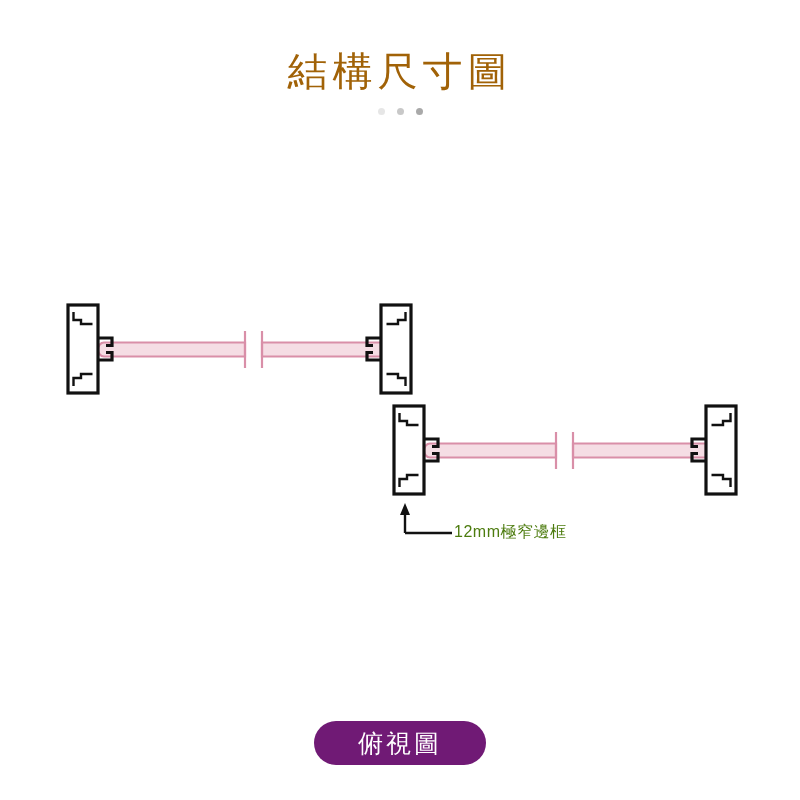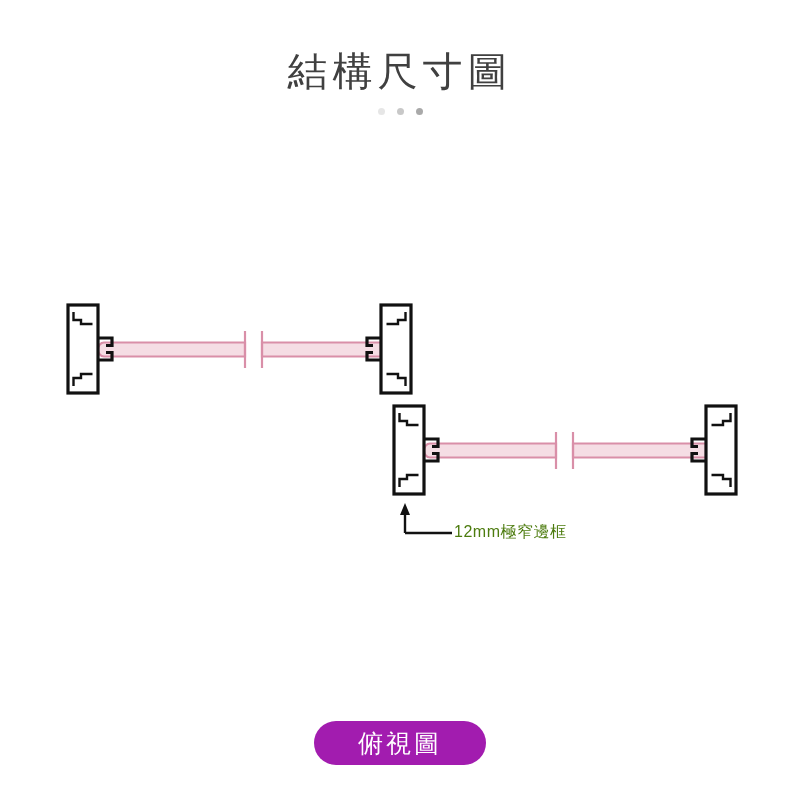--- a/index.html
+++ b/index.html
@@ -19,21 +19,21 @@
   .title-block {
     position: absolute;
     top: 48px;
     left: 0;
     width: 800px;
     text-align: center;
   }
   .page-title {
     font-size: 40px;
     letter-spacing: 5px;
-    color: #404040;
+    color: #a16207;
     font-weight: 400;
     line-height: 1.15;
     margin: 0;
     font-family: "Liberation Sans", "DejaVu Sans", sans-serif;
   }
   .dot-row {
     margin-top: 14px;
     display: flex;
     justify-content: center;
     align-items: center;
@@ -64,21 +64,21 @@
     width: 800px;
     height: 800px;
   }
 
   
   .view-button {
     position: absolute;
     left: 50%;
     transform: translateX(-50%);
     top: 721px;
-    background: #a21caf;
+    background: #701a75;
     color: #ffffff;
     border: none;
     border-radius: 26px;
     padding: 0 44px;
     height: 44px;
     line-height: 44px;
     font-size: 25px;
     letter-spacing: 3px;
     font-family: "Liberation Sans", "DejaVu Sans", sans-serif;
     cursor: pointer;

